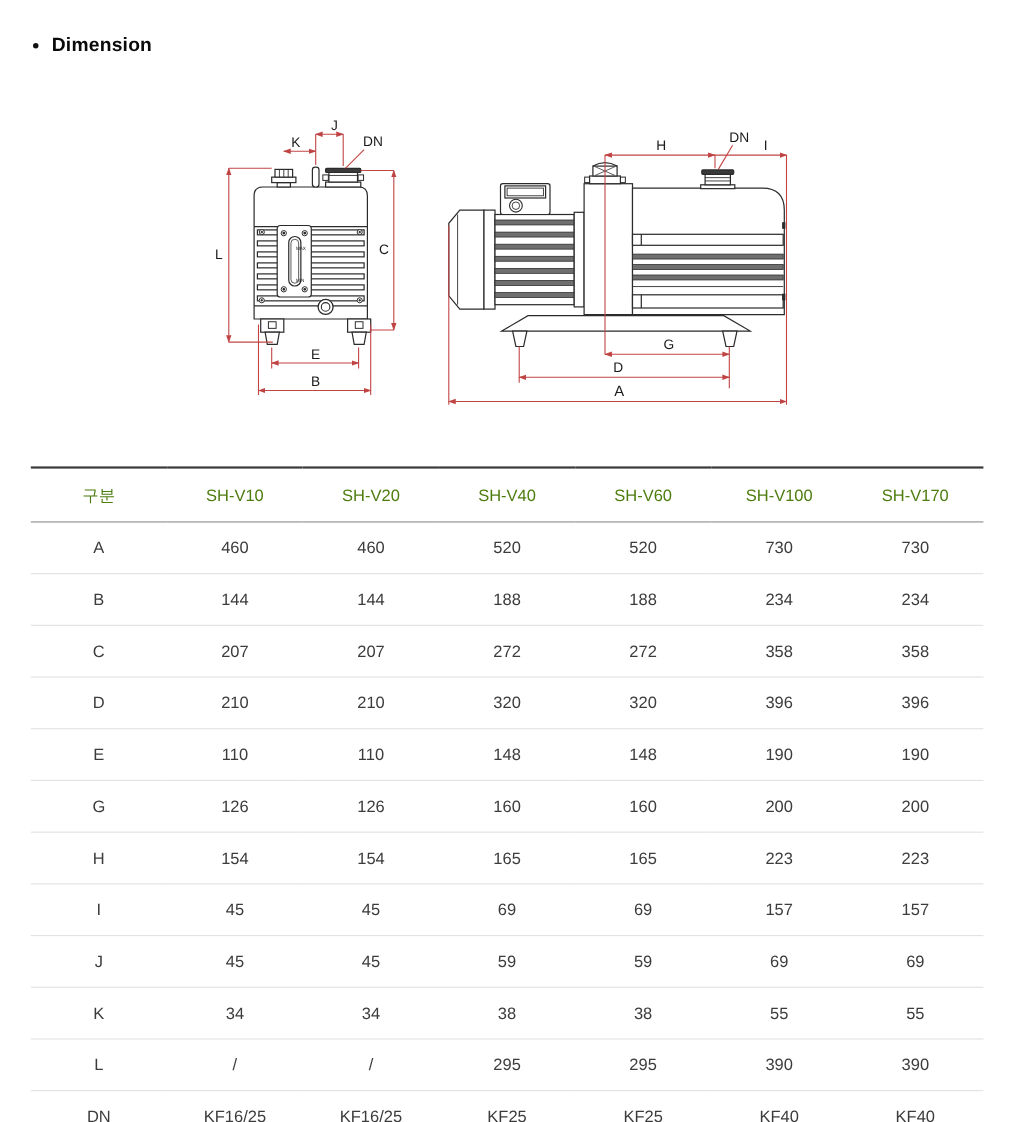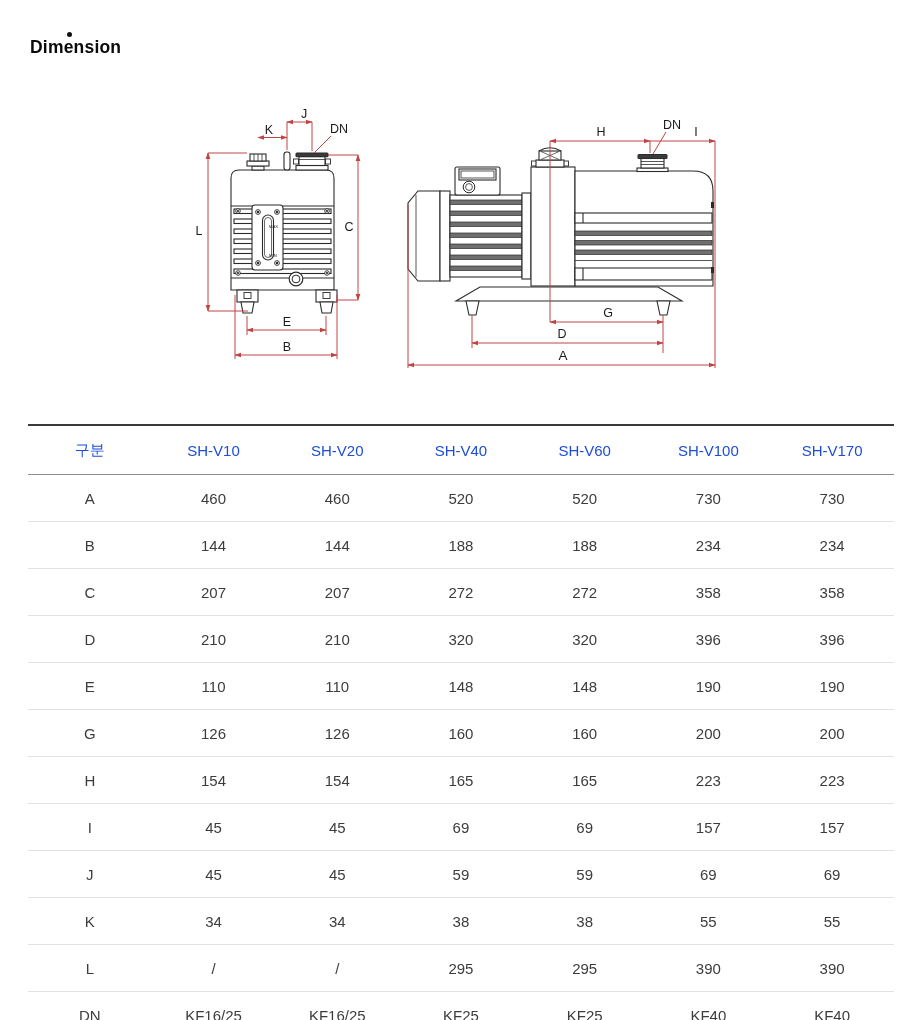--- a/index.html
+++ b/index.html
@@ -1,38 +1,38 @@
 <!DOCTYPE html>
 <html><head>
 <meta charset="utf-8">
 <style>
   html,body{margin:0;padding:0;background:#ffffff;}
   body{
     width:923px;height:1020px;position:relative;overflow:hidden;
     font-family:"Liberation Sans","DejaVu Sans",sans-serif;color:#3c3c3c;
   }
   
-  .title-row{position:absolute;left:30px;top:30px;display:flex;align-items:center;flex-direction:column;}
+  .title-row{position:absolute;left:30px;top:30px;display:flex;align-items:center;}
   .bullet-dot{width:5px;height:5px;border-radius:50%;background:#111;margin-right:12px;margin-top:2px;}
   .page-title{font-size:17.5px;font-weight:bold;color:#0a0a0a;letter-spacing:0.2px;}
 
   
   .fig{position:absolute;}
   #front-view{left:190px;top:100px;}
   #side-view{left:400px;top:103px;}
   svg text{font-family:"Liberation Sans","DejaVu Sans",sans-serif;fill:#1a1a1a;}
 
   
   .dim-table-wrap{position:absolute;left:28px;top:424px;width:866px;}
   table.dim{
     width:100%;border-collapse:collapse;table-layout:fixed;
     border-top:2px solid #3a3a3a;
   }
   table.dim th{
-    height:46px;font-size:15px;font-weight:normal;color:#1d4ed8;
+    height:46px;font-size:15px;font-weight:normal;color:#4d7c0f;
     border-bottom:1px solid #8c8c8c;text-align:center;vertical-align:middle;
   }
   table.dim td{
     height:44px;font-size:15px;color:#3c3c3c;text-align:center;vertical-align:middle;
     border-bottom:1px solid #e2e2e2;
   }
   table.dim tr:last-child td{border-bottom:1px solid #9a9a9a;}
 </style>
 </head>
 <body>

